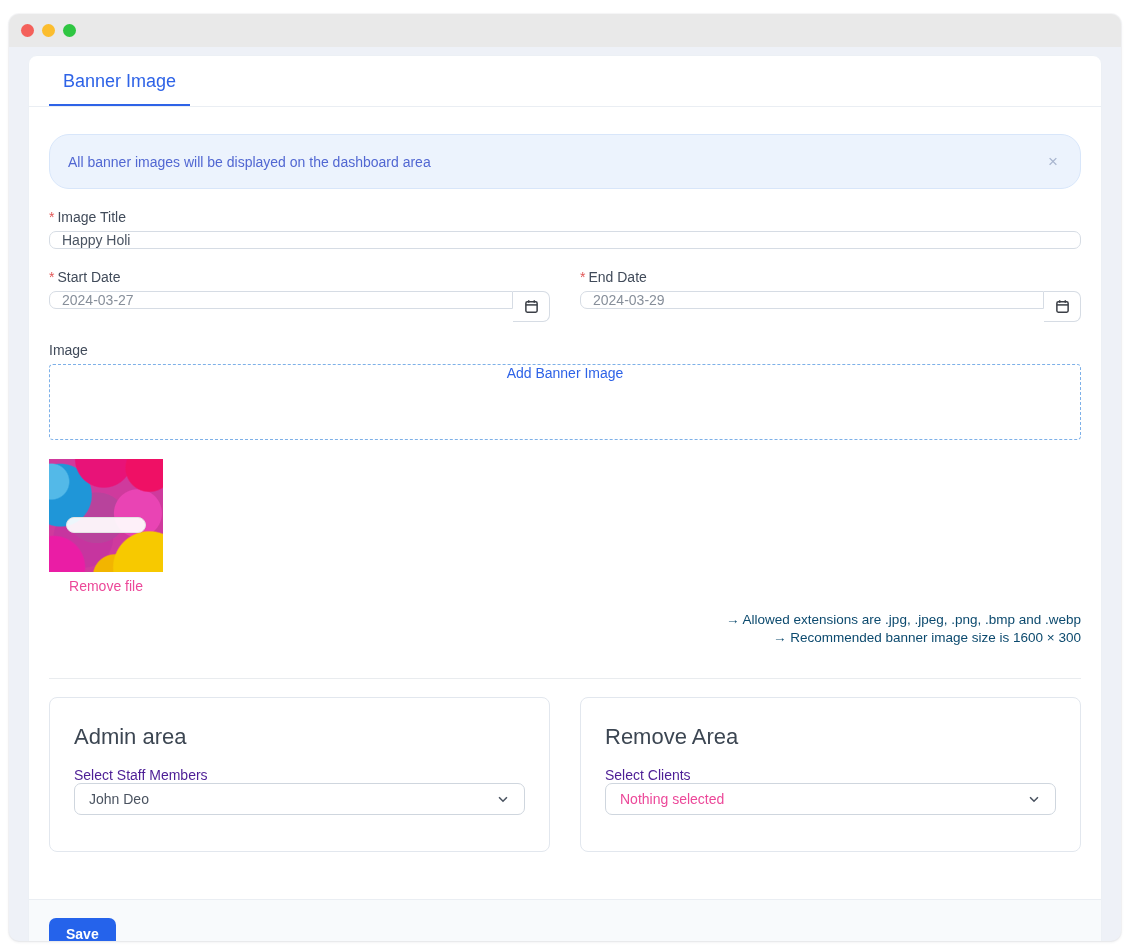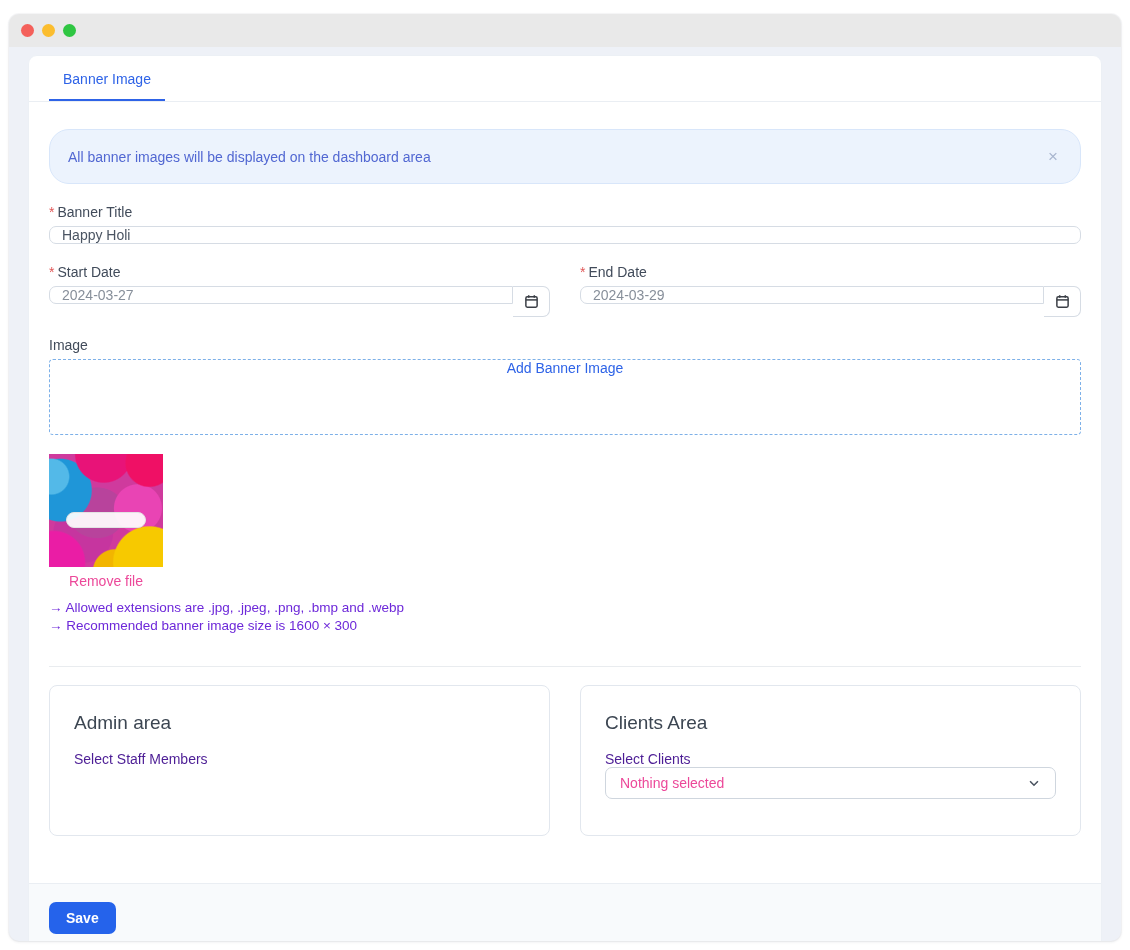--- a/index.html
+++ b/index.html
@@ -18,21 +18,21 @@
   .light.green { background: #2ec latest; }
   .light.green { background: #2fc642; }
 
   .page { padding: 8px 19px 19px 19px; }
 
   .card { background: #fff; border: 1px solid #ecf0f5; border-radius: 9px; min-height: 866px;
     display: flex; flex-direction: column; }
 
   .tabs { padding: 0 20px; border-bottom: 1px solid #eaeef3; display: flex; }
   .tab { padding: 15px 14px 12px; color: #2e63e7; border-bottom: 2px solid #2e63e7;
-    font-size: 14px; cursor: pointer; }
+    font-size: 18px; cursor: pointer; }
 
   .card-body { padding: 27px 20px 0 20px; flex: 1; }
 
   .alert { background: #ecf3fd; border: 1px solid #d8e6fa; border-radius: 20px;
     padding: 16px 18px; color: #5167d2; display: flex; align-items: center; }
   .alert-text { flex: 1; }
   .alert-close { color: #a9b6cf; font-size: 17px; line-height: 1; cursor: pointer; padding: 2px 4px; }
 
   .form-label { display: block; margin: 20px 0 6px; color: #414b5a; }
   .req { color: #e05656; margin-right: 3px; }
@@ -68,27 +68,27 @@
       radial-gradient(circle at 78% 48%, #e944b4 0 22%, rgba(233,68,180,0) 23%),
       radial-gradient(ellipse at 42% 52%,#b8439c 0 30%, rgba(184,67,156,0) 31%),
       radial-gradient(ellipse at 30% 70%,#c6359f 0 26%, rgba(198,53,159,0) 27%);
   }
   .progress-pill { position: absolute; left: 50%; top: 58%; transform: translate(-50%,-50%);
     width: 80px; height: 16px; background: rgba(255,255,255,.92); border: 1px solid #e3e3e3;
     border-radius: 9px; }
   .remove-link { display: block; text-align: center; margin-top: 6px; color: #ec4899;
     cursor: pointer; text-decoration: none; }
 
-  .hints { margin-top: 10px; color: #6d28d9; font-size: 13.5px; line-height: 1.35; }
+  .hints { margin-top: 17px; color: #0c4a6e; font-size: 13.5px; line-height: 1.35; text-align: right; }
 
   .hr { border: none; border-top: 1px solid #e9ecef; margin: 31px 0 18px; }
 
   .area-row { display: flex; gap: 30px; }
   .area-card { flex: 1; border: 1px solid #e2e7ee; border-radius: 8px; padding: 26px 24px 36px; background:#fff; }
-  .area-title { font-size: 19px; font-weight: 400; color: #3c4document652; color: #3c4652; margin-bottom: 17px; }
+  .area-title { font-size: 22px; font-weight: 400; color: #3c4document652; color: #3c4652; margin-bottom: 17px; }
   .area-label { display: block; color: #4c1d95; }
   .select { height: 32px; border: 1px solid #cfd6de; border-radius: 7px; display: flex;
     align-items: center; justify-content: space-between; padding: 0 14px; cursor: pointer; background:#fff; }
   .select .val { color: #4a5360; }
   .select .val.placeholder { color: #ec4899; }
 
   .card-footer { margin-top: 47px; background: #f8fafc; border-top: 1px solid #eaeef3;
     border-radius: 0 0 9px 9px; padding: 18px 20px 19px; }
   .save-btn { background: #2563eb; color: #fff; border: none; border-radius: 7px;
     padding: 8px 17px; font: inherit; font-weight: 600; font-size: 14px; cursor: pointer; }
@@ -115,21 +115,21 @@
       </div>
 
       <div class="card-body">
 
         <div class="alert">
           <span class="alert-text">All banner images will be displayed on the dashboard area</span>
           <span class="alert-close">×</span>
         </div>
 
         <label class="form-label">
-          <span class="req">*</span><span>Banner Title</span>
+          <span class="req">*</span><span>Image Title</span>
         </label>
         <input class="text-input" type="text" value="Happy Holi" style="">
 
         <div class="row-2">
           <div class="col">
             <label class="form-label">
               <span class="req">*</span><span>Start Date</span>
             </label>
             <div class="input-group">
               <input class="text-input" type="text" value="2024-03-27" style="">
@@ -181,24 +181,32 @@
           <div>→ Allowed extensions are .jpg, .jpeg, .png, .bmp and .webp</div>
           <div>→ Recommended banner image size is 1600 × 300</div>
         </div>
 
         <hr class="hr">
 
         <div class="area-row">
           <div class="area-card">
             <h3 class="area-title">Admin area</h3>
             <label class="area-label">Select Staff Members</label>
+            <div class="select">
+              <span class="val">John Deo</span>
+              <span>
+                <svg width="14" height="14" viewBox="0 0 16 16" fill="none" stroke="#4a5360" stroke-width="1.8">
+                  <path d="M3.5 6l4.5 4.5L12.5 6"></path>
+                </svg>
+              </span>
+            </div>
           </div>
 
           <div class="area-card">
-            <h3 class="area-title">Clients Area</h3>
+            <h3 class="area-title">Remove Area</h3>
             <label class="area-label">Select Clients</label>
             <div class="select">
               <span class="val placeholder">Nothing selected</span>
               <span>
                 <svg width="14" height="14" viewBox="0 0 16 16" fill="none" stroke="#4a5360" stroke-width="1.8">
                   <path d="M3.5 6l4.5 4.5L12.5 6"></path>
                 </svg>
               </span>
             </div>
           </div>

